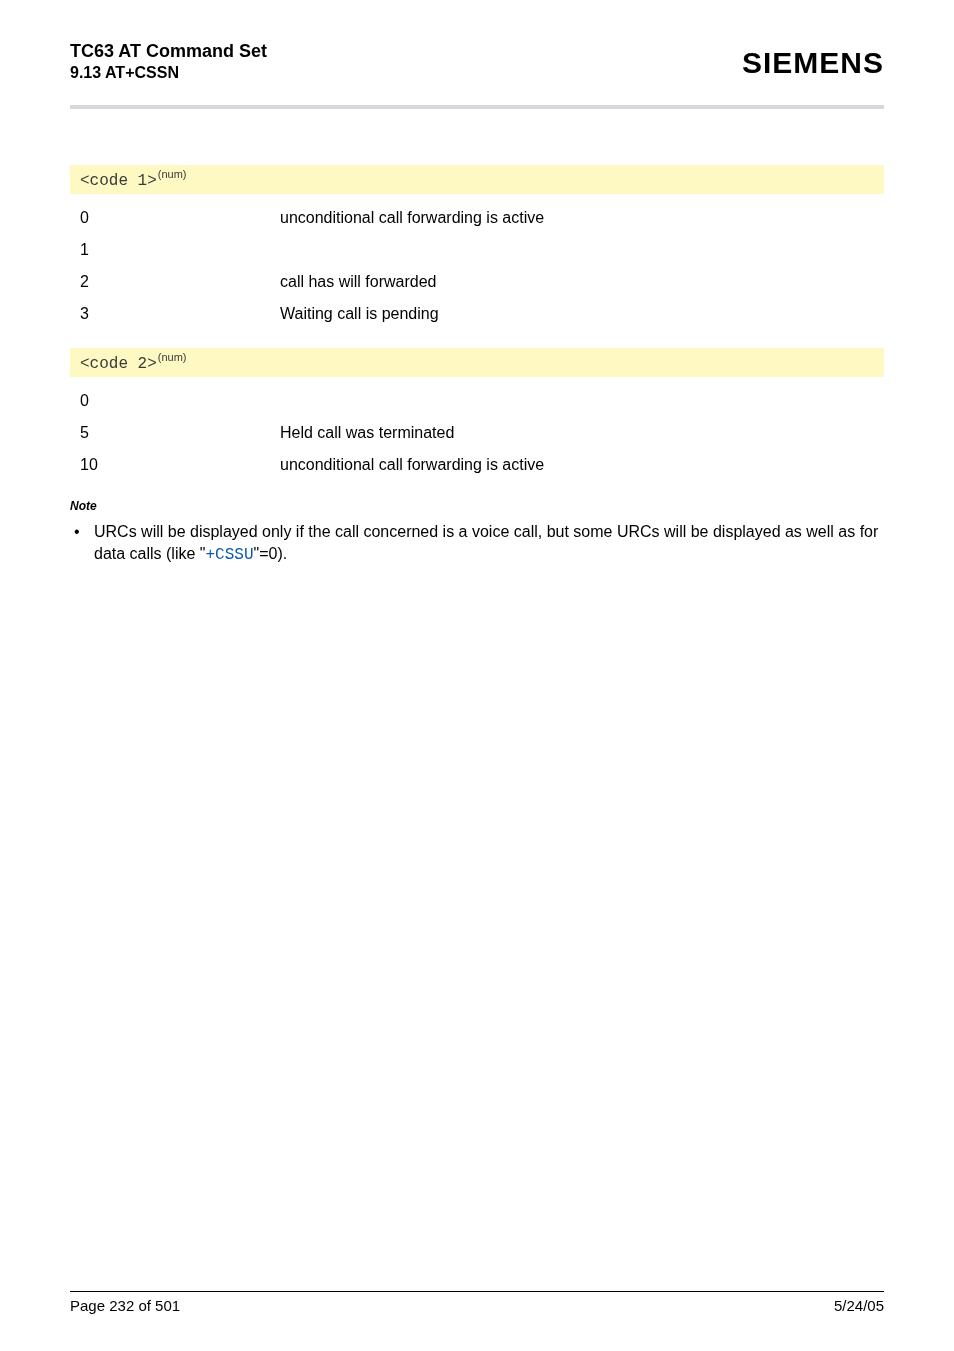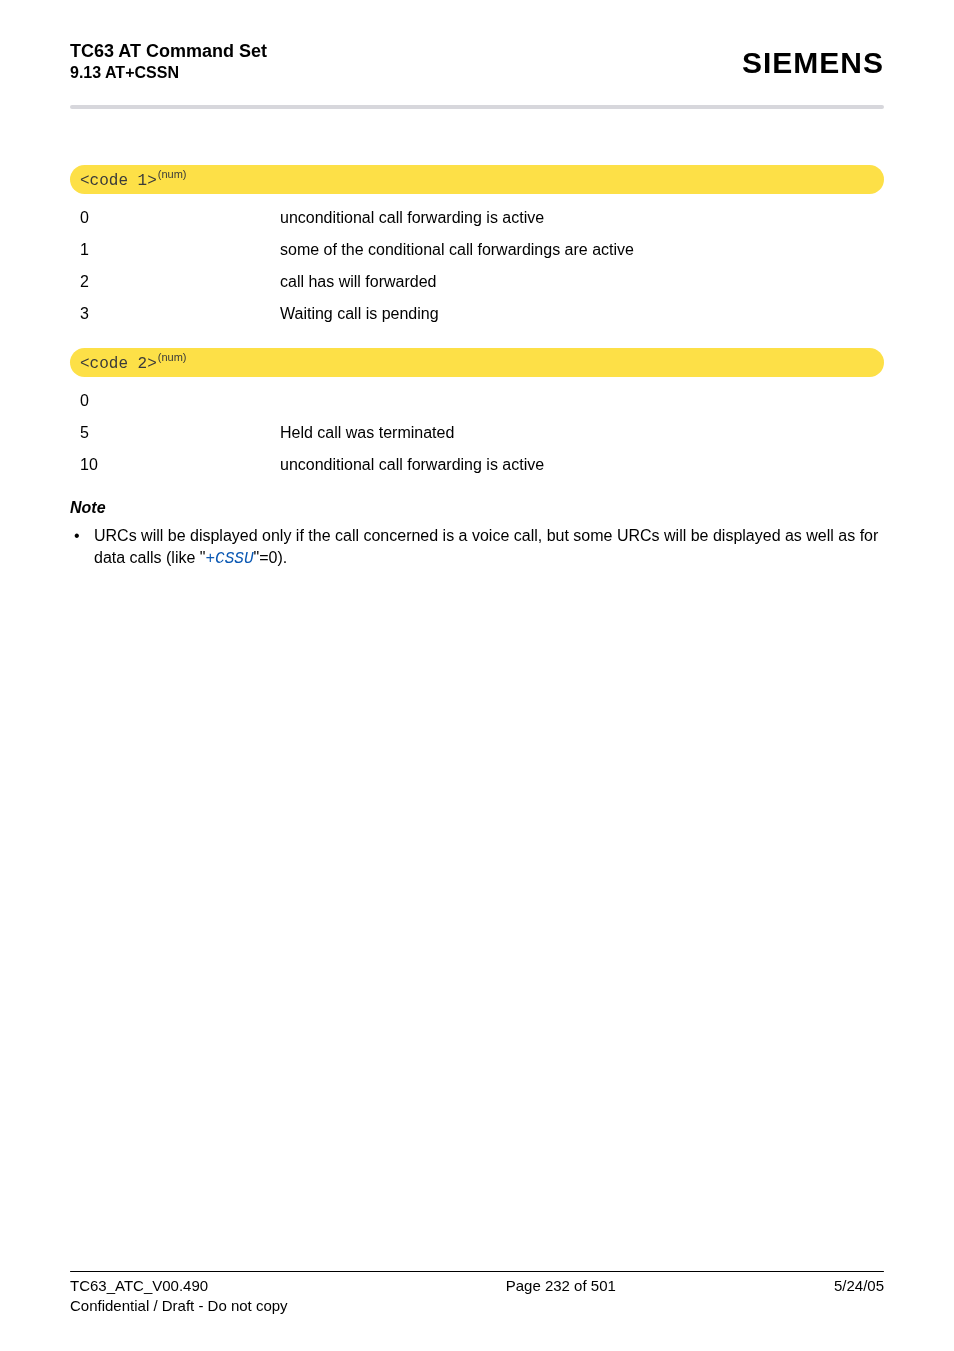--- a/index.html
+++ b/index.html
@@ -1,15 +1,15 @@
 <!DOCTYPE html>
 <html><head>
 <meta charset="utf-8">
 <style>
-  * { box-sizing: border-box; margin: 0; padding: 0; border-radius: 30px; }
+  * { box-sizing: border-box; margin: 0; padding: 0; }
   html, body { width: 954px; height: 1351px; }
   body {
     font-family: Arial, Helvetica, sans-serif;
     background: #ffffff;
     color: #000000;
     position: relative;
   }
   .page {
     width: 954px;
     height: 1351px;
@@ -45,21 +45,21 @@
     background: #d7d7dc;
     margin-top: 4px;
   }
   .content {
     padding-top: 56px;
   }
   .param-block {
     margin-bottom: 18px;
   }
   .param-header {
-    background: #fde047;
+    background: #fef9c3;
     padding: 4px 26px 4px 10px;
     font-family: "Courier New", monospace;
     font-size: 16px;
     color: #3a3a3a;
   }
   .param-header .sup {
     font-family: Arial, Helvetica, sans-serif;
     font-size: 11px;
     vertical-align: super;
     position: relative;
@@ -79,21 +79,21 @@
   .param-key {
     width: 200px;
     flex-shrink: 0;
   }
   .param-desc {
     flex: 1;
   }
   .note-heading {
     font-style: italic;
     font-weight: bold;
-    font-size: 16px;
+    font-size: 12px;
     margin-top: 14px;
     margin-bottom: 8px;
   }
   .note-list {
     list-style: none;
     padding-left: 0;
   }
   .note-list li {
     position: relative;
     padding-left: 24px;
@@ -102,21 +102,20 @@
   }
   .note-list li::before {
     content: "•";
     position: absolute;
     left: 4px;
     top: 0;
   }
   .mono-link {
     font-family: "Courier New", monospace;
     color: #0a58b3;
-    font-style: italic;
   }
   .footer {
     position: absolute;
     left: 70px;
     right: 70px;
     bottom: 36px;
   }
   .footer-line {
     height: 1px;
     background: #000;
@@ -152,21 +151,20 @@
       <div class="param-header">
         <span>&lt;code 1&gt;</span><span class="sup">(num)</span>
       </div>
       <div class="param-table">
         <div class="param-row">
           <div class="param-key">0</div>
           <div class="param-desc">unconditional call forwarding is active</div>
         </div>
         <div class="param-row">
           <div class="param-key">1</div>
-          <div class="param-desc">some of the conditional call forwardings are active</div>
         </div>
         <div class="param-row">
           <div class="param-key">2</div>
           <div class="param-desc">call has will forwarded</div>
         </div>
         <div class="param-row">
           <div class="param-key">3</div>
           <div class="param-desc">Waiting call is pending</div>
         </div>
       </div>
@@ -196,22 +194,18 @@
       <li>
         <span>URCs will be displayed only if the call concerned is a voice call, but some URCs will be displayed as well as for data calls (like "</span><span class="mono-link">+CSSU</span><span>"=0).</span>
       </li>
     </ul>
 
   </div>
 
   <div class="footer">
     <div class="footer-line"></div>
     <div class="footer-row">
-      <div class="footer-left">
-        <div>TC63_ATC_V00.490</div>
-        <div>Confidential / Draft - Do not copy</div>
-      </div>
       <div class="footer-center">Page 232 of 501</div>
       <div class="footer-right">5/24/05</div>
     </div>
   </div>
 
 </div>
 
 </body></html>

